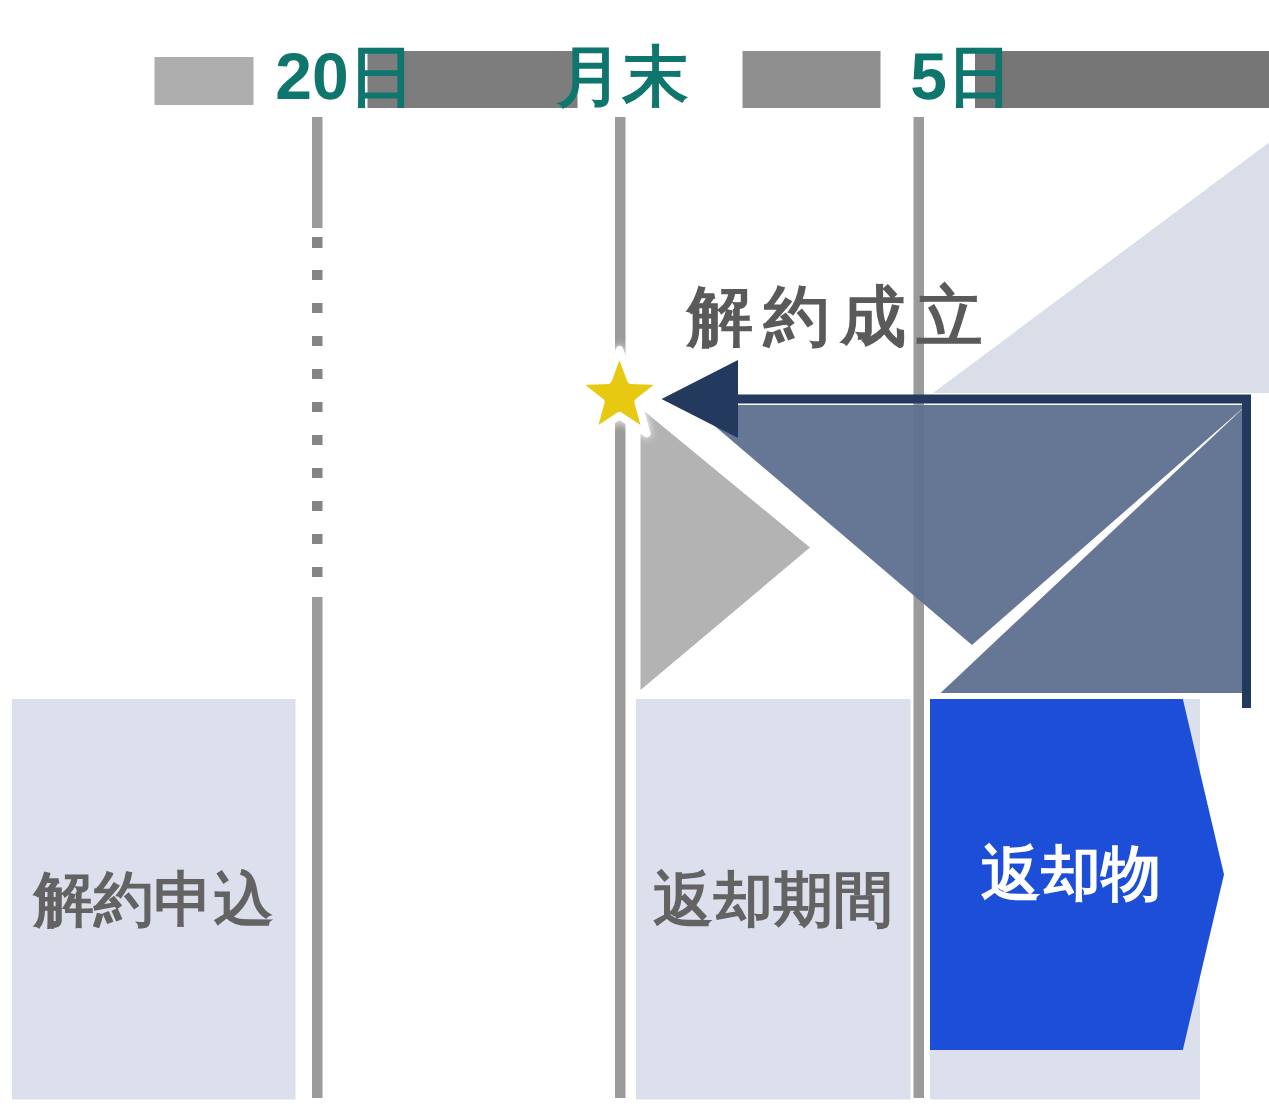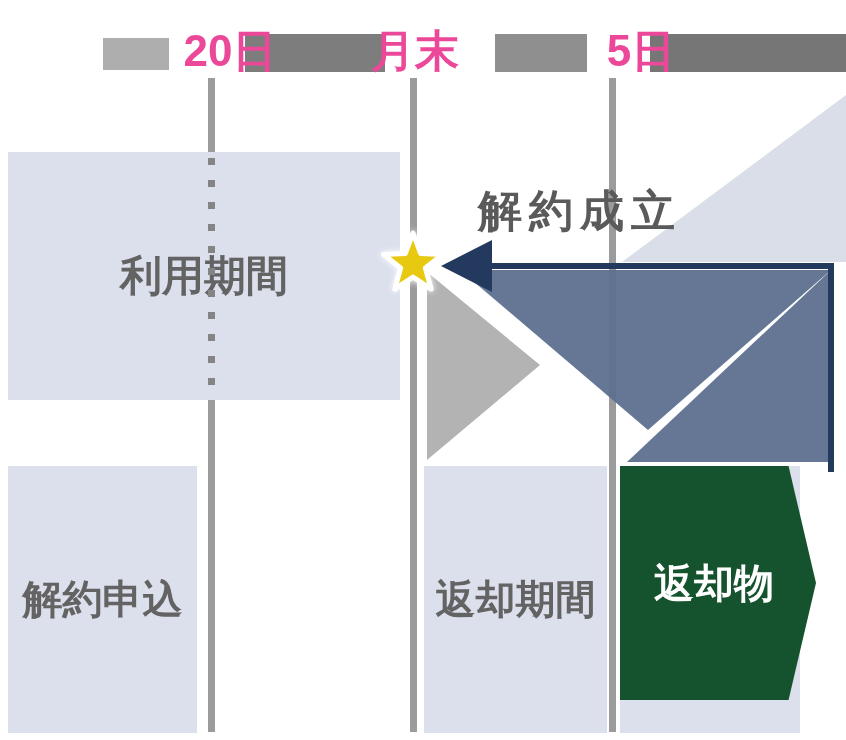--- a/index.html
+++ b/index.html
@@ -9,40 +9,40 @@
   
   .vline{position:absolute;width:7px;background:#9b9b9b;z-index:1;}
   .vline-dotted{position:absolute;width:7px;z-index:4;
     background:repeating-linear-gradient(to bottom,#848484 0 7px,transparent 7px 22px);}
 
   
   .axis-bar{position:absolute;z-index:1;}
 
   
   .tick{position:absolute;top:22px;transform:translateX(-50%);
-    font-size:44px;font-weight:bold;color:#ec4899;z-index:5;white-space:nowrap;}
+    font-size:44px;font-weight:bold;color:#0f766e;z-index:5;white-space:nowrap;}
 
   
   .pbox{position:absolute;background:#dce0ed;display:flex;align-items:center;
     justify-content:center;font-weight:bold;color:#636363;z-index:3;white-space:nowrap;}
   .pbox .lbl{position:relative;z-index:5;}
   #box-usage{left:8px;top:152px;width:392px;height:248px;font-size:42px;}
   #box-usage .lbl{background:#dce0ed;padding:6px 14px;}
   #box-cancel{left:8px;top:466px;width:189px;height:267px;font-size:40px;}
   #box-return{left:424px;top:466px;width:183px;height:267px;font-size:40px;}
   #box-behind-check{position:absolute;left:620px;top:466px;width:180px;height:267px;
     background:#dce0ed;z-index:3;}
   #box-check{position:absolute;left:620px;top:466px;width:196px;height:234px;
-    background:#14532d;z-index:4;display:flex;flex-direction:column;align-items:center;
+    background:#1d4ed8;z-index:4;display:flex;flex-direction:column;align-items:center;
     justify-content:center;color:#ffffff;font-weight:bold;font-size:40px;line-height:1.55;
     padding-right:8px;box-sizing:border-box;white-space:nowrap;
     clip-path:polygon(0 0,86% 0,100% 50%,86% 100%,0 100%);}
 
   
-  #milestone-label{position:absolute;left:478px;top:182px;font-size:44px;font-weight:bold;
+  #milestone-label{position:absolute;left:458px;top:182px;font-size:44px;font-weight:bold;
     color:#5a5a5a;letter-spacing:7px;z-index:6;white-space:nowrap;}
 
   
   .layer{position:absolute;left:0;top:0;width:846px;height:740px;pointer-events:none;}
   #artifact-layer{z-index:2;}
   #arrow-layer{z-index:6;}
   #wedge-top-right{position:absolute;left:622px;top:95px;width:224px;height:167px;
     background:#ccd3e1;opacity:.75;z-index:1;
     clip-path:polygon(0 100%,100% 0,100% 100%);}
 </style>
@@ -67,23 +67,20 @@
   <div class="vline" style="left:609px;top:78px;height:654px;"></div>
 
   <div id="wedge-top-right"></div>
 
   <svg id="artifact-layer" class="layer" viewBox="0 0 846 740" xmlns="http://www.w3.org/2000/svg">
     <polygon points="460,270 831,270 648,430" fill="#5e7090" opacity="0.95"></polygon>
     <polygon points="831,270 831,462 627,462" fill="#5e7090" opacity="0.95"></polygon>
     <polygon points="427,272 427,460 540,365" fill="#ababab" opacity="0.9"></polygon>
   </svg>
 
-  <div id="box-usage" class="pbox">
-    <span class="lbl">利用期間</span>
-  </div>
   <div id="box-return" class="pbox">
     <span class="lbl">返却期間</span>
   </div>
   <div id="box-cancel" class="pbox">
     <span class="lbl">解約申込</span>
   </div>
   <div id="box-behind-check"></div>
   <div id="box-check">
     <span>返却物</span>
   </div>

